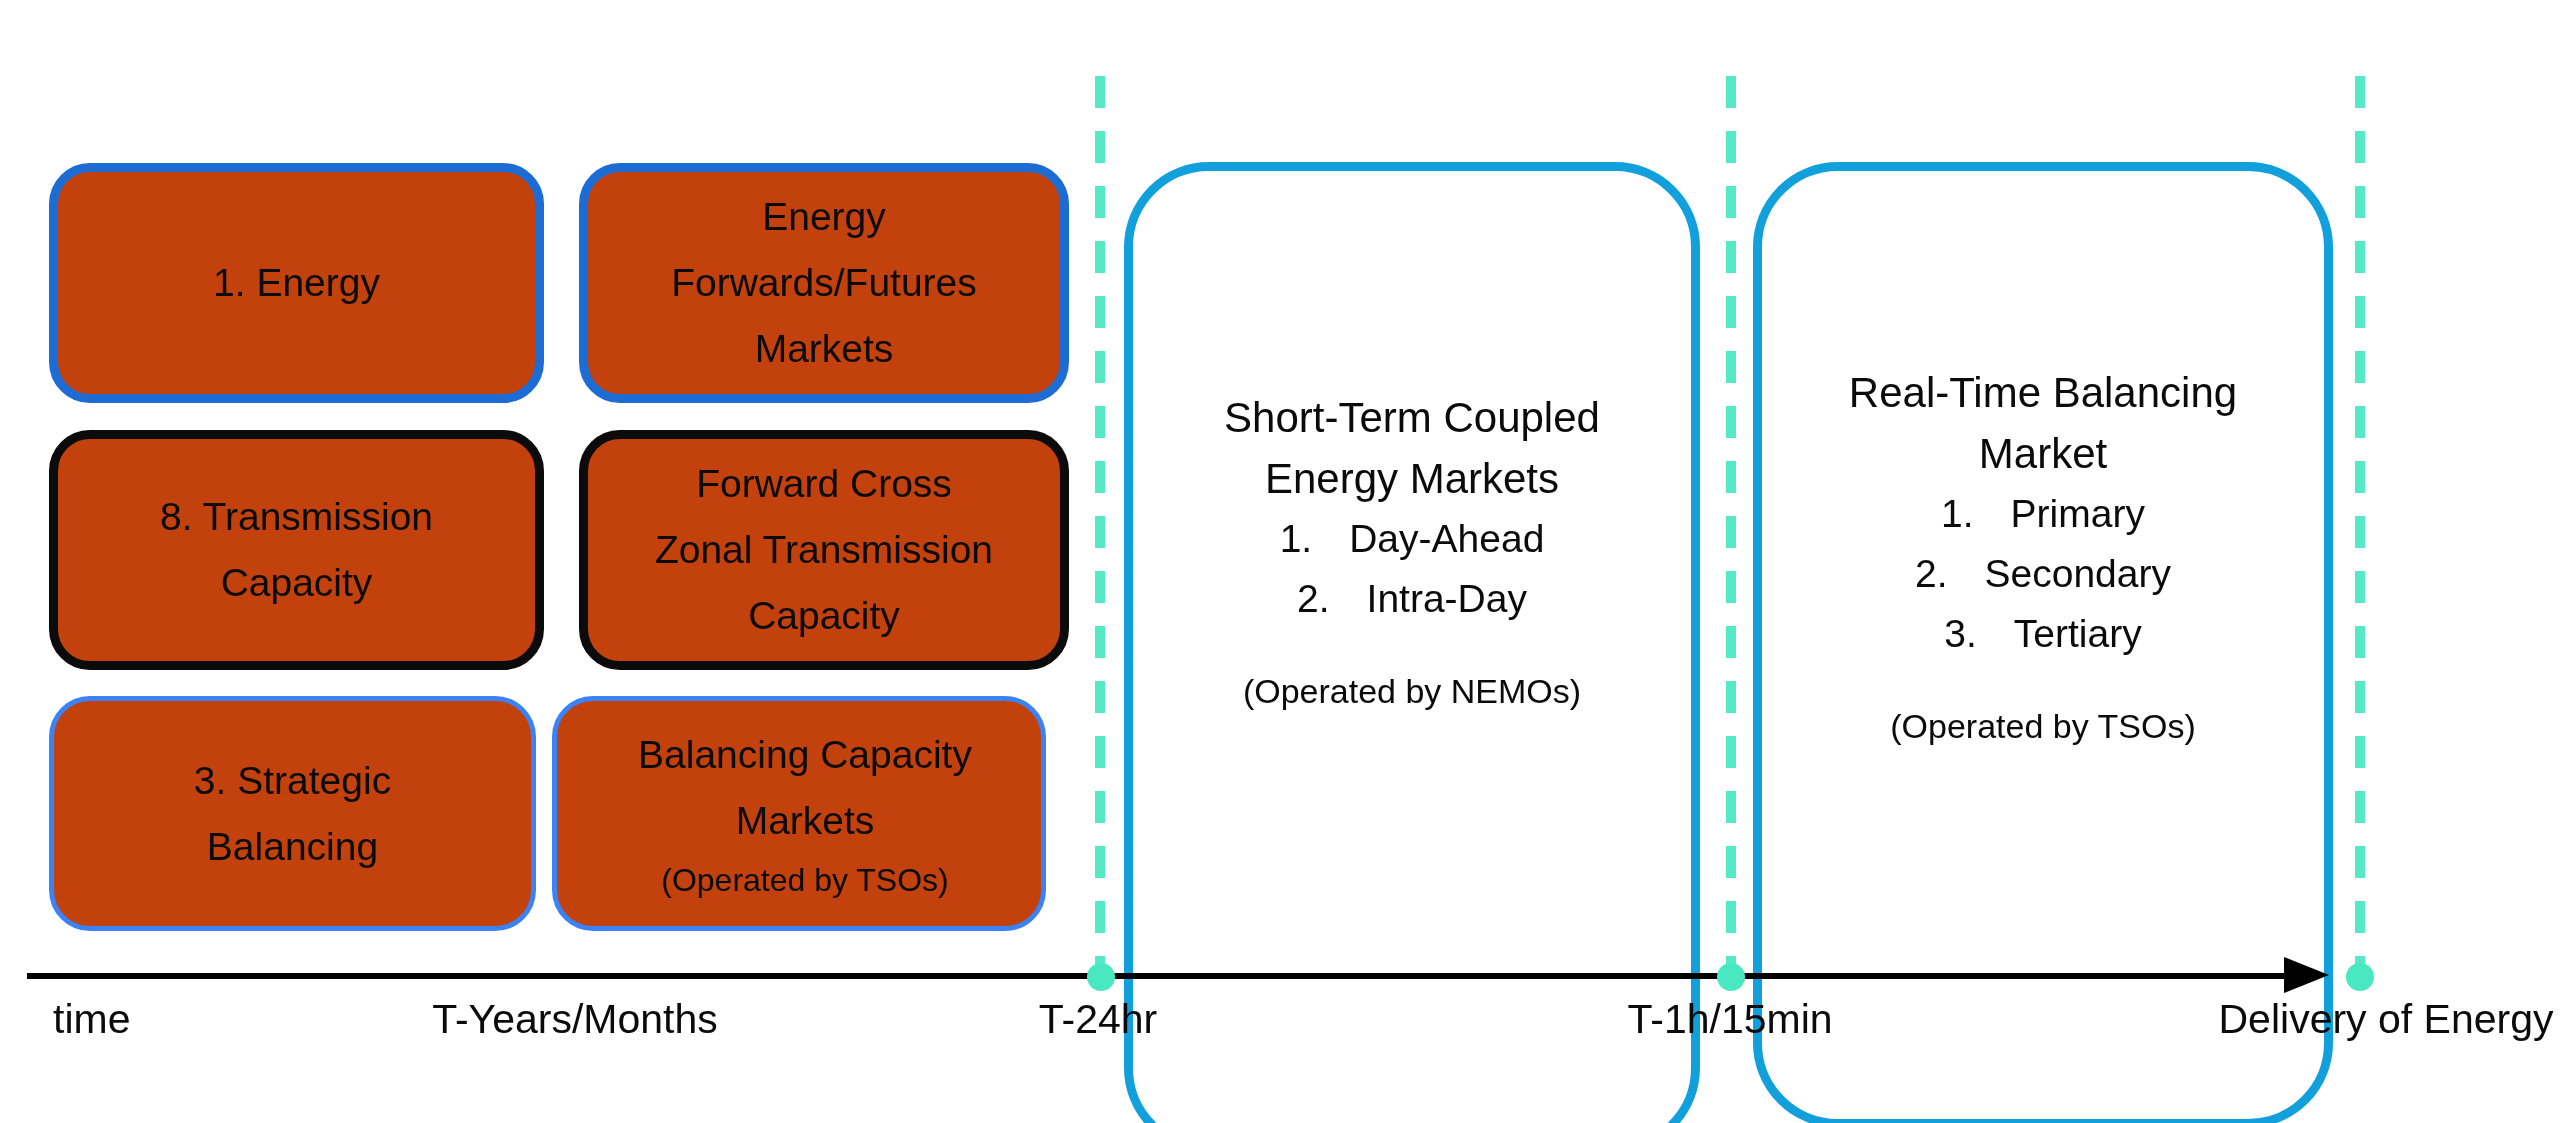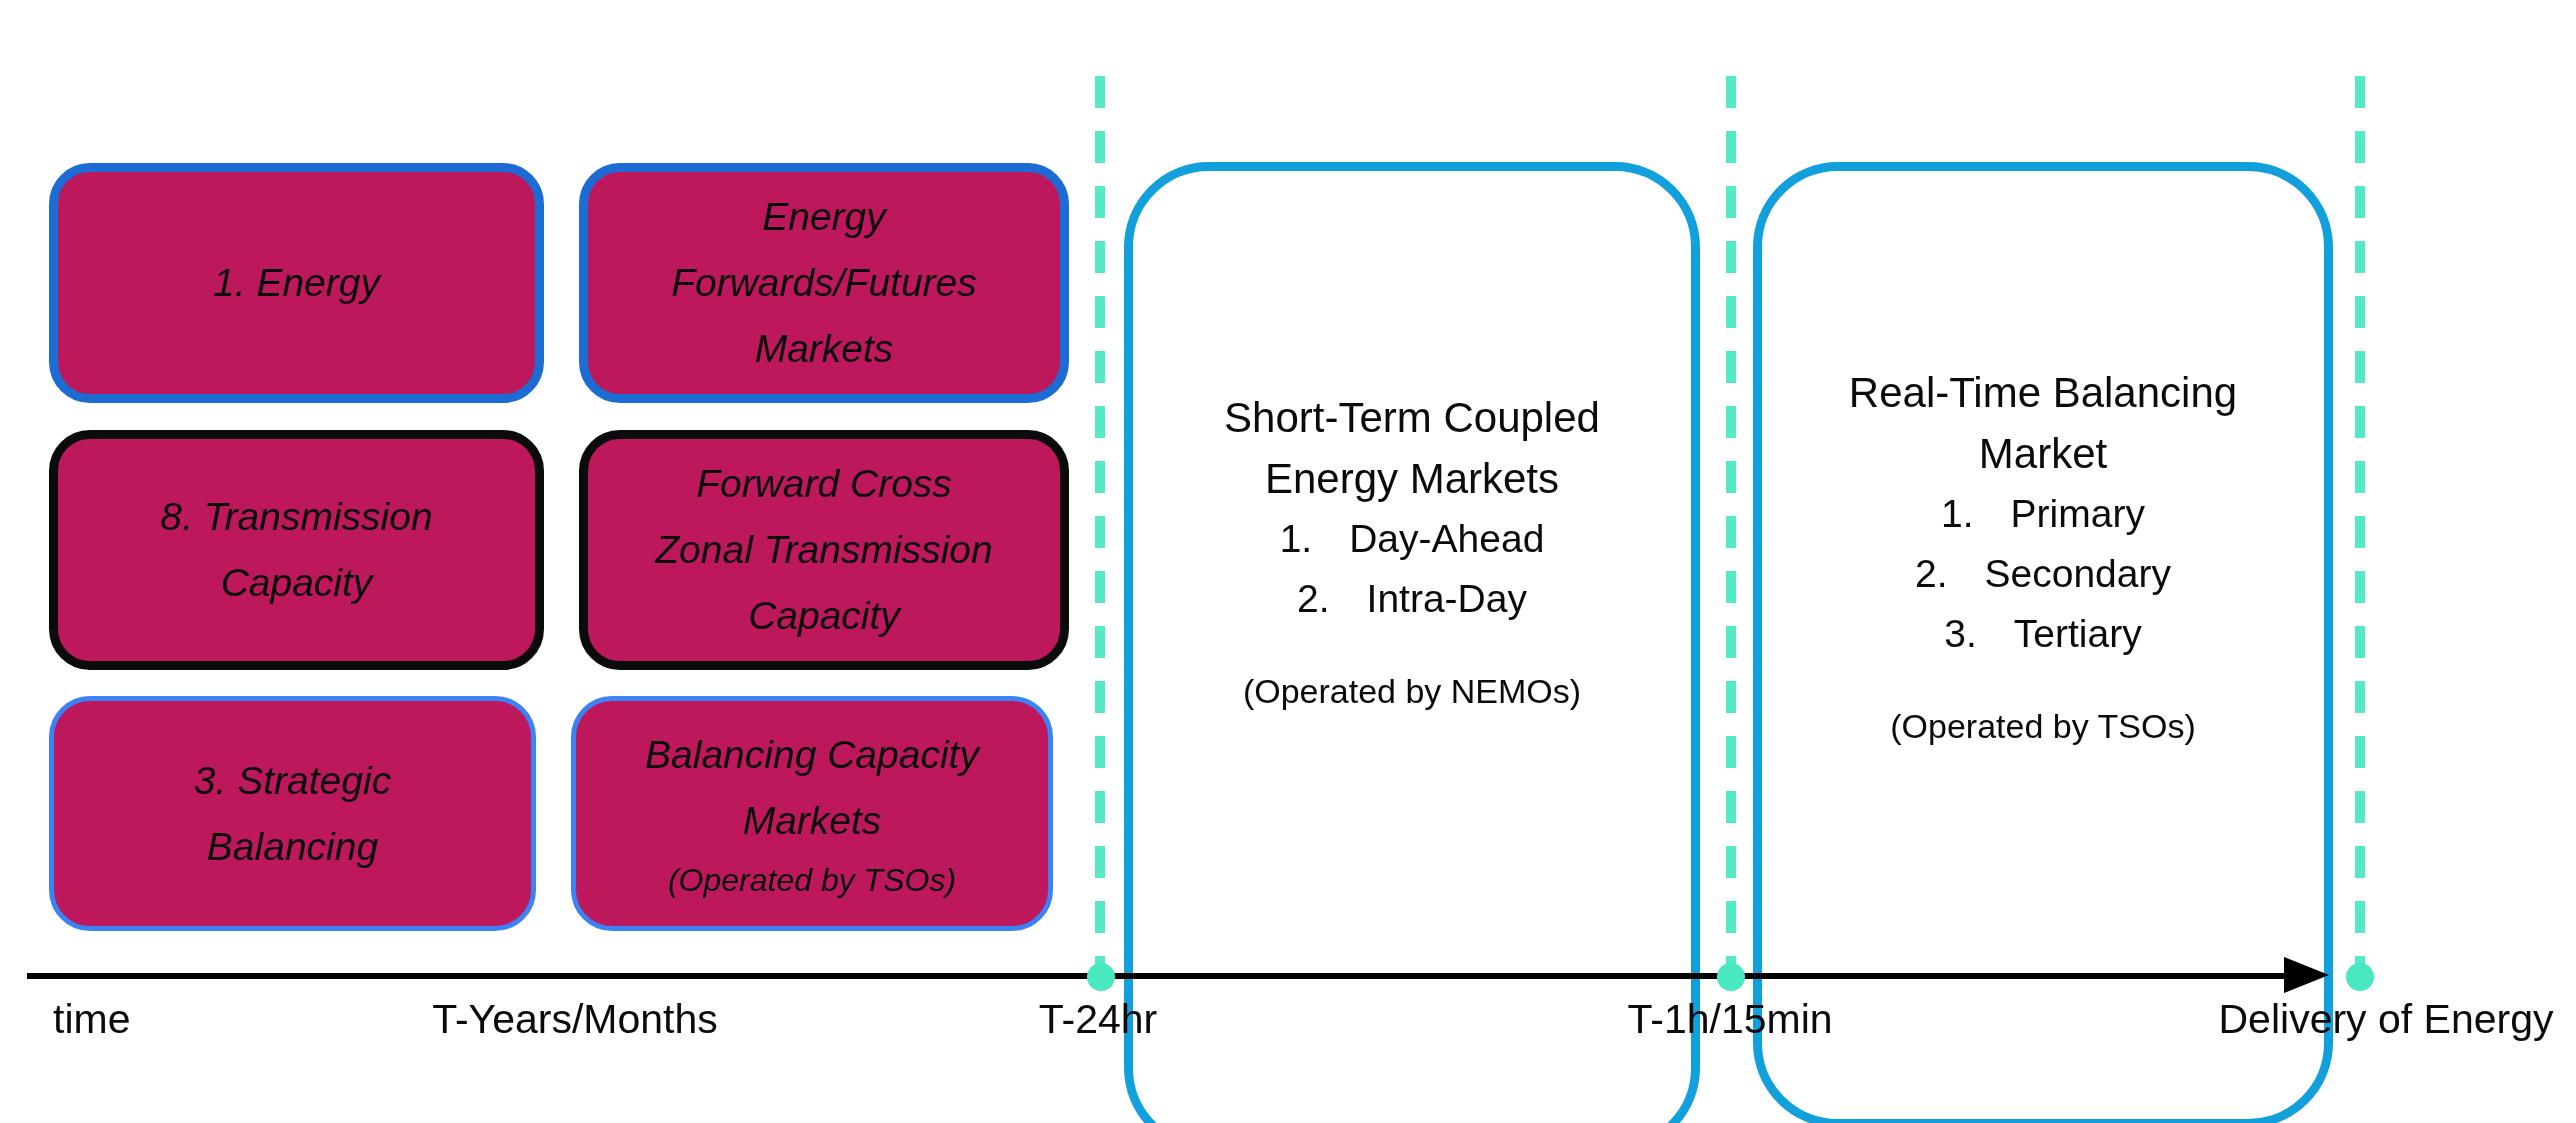--- a/index.html
+++ b/index.html
@@ -2,34 +2,34 @@
 <html style="font-size:14.3px"><head>
 <meta charset="utf-8">
 <style>
   html,body{margin:0;padding:0;background:#ffffff;}
   .stage{
     position:relative;width:2576px;height:1123px;background:#ffffff;overflow:hidden;
     font-family:"Liberation Sans","DejaVu Sans",sans-serif;color:#0b0b0b;
   }
   
   .sbox{
-    position:absolute;border-radius:41px;background:#be185d;
+    position:absolute;border-radius:41px;background:#c2410c;
     display:flex;flex-direction:column;align-items:center;justify-content:center;
-    text-align:center;font-size:39px;line-height:66px;font-style:italic;
+    text-align:center;font-size:39px;line-height:66px;
   }
   .sbox .note{font-size:32px;line-height:52px;}
   .c-blue{border:9px solid #1c6cd3;}
   .c-black{border:9px solid #0b0b0b;}
   .c-mint{border:5px solid #3b82f6;}
   .pos-l1{left:49px;  top:163px; width:477px; height:222px;}
   .pos-l2{left:49px;  top:430px; width:477px; height:222px;}
   .pos-l3{left:49px;  top:696px; width:477px; height:225px;}
   .pos-m1{left:579px; top:163px; width:472px; height:222px;}
   .pos-m2{left:579px; top:430px; width:472px; height:222px;}
-  .pos-m3{left:571px; top:696px; width:472px; height:225px;}
+  .pos-m3{left:552px; top:696px; width:472px; height:225px;padding-left:12px;}
   
   .bigbox{
     position:absolute;border:9.8px solid #12a0dc;border-radius:85px;background:#ffffff;
     display:flex;flex-direction:column;align-items:center;text-align:center;
   }
   .pos-b1{left:1124px;top:162px;width:558px;height:757px;}
   .pos-b2{left:1753px;top:162px;width:562px;height:757px;}
   .bigbox .title{font-size:42px;line-height:61px;}
   .bigbox .item{display:flex;flex-direction:row;align-items:baseline;font-size:39px;line-height:60px;}
   .bigbox .item .num{margin-right:37px;}

